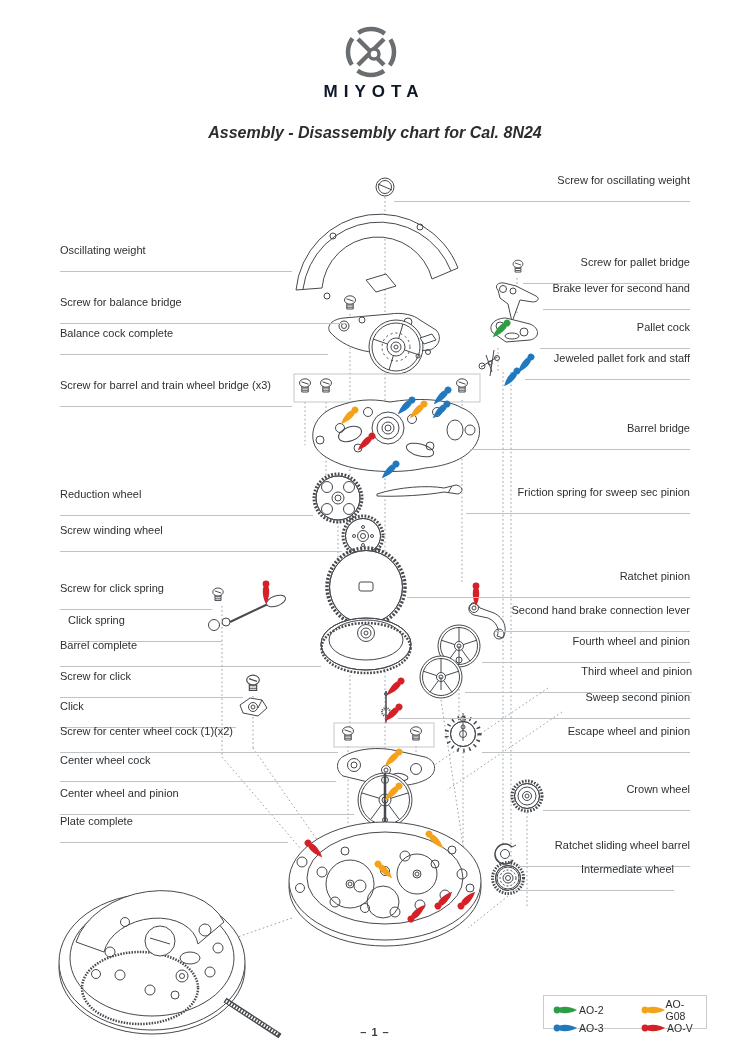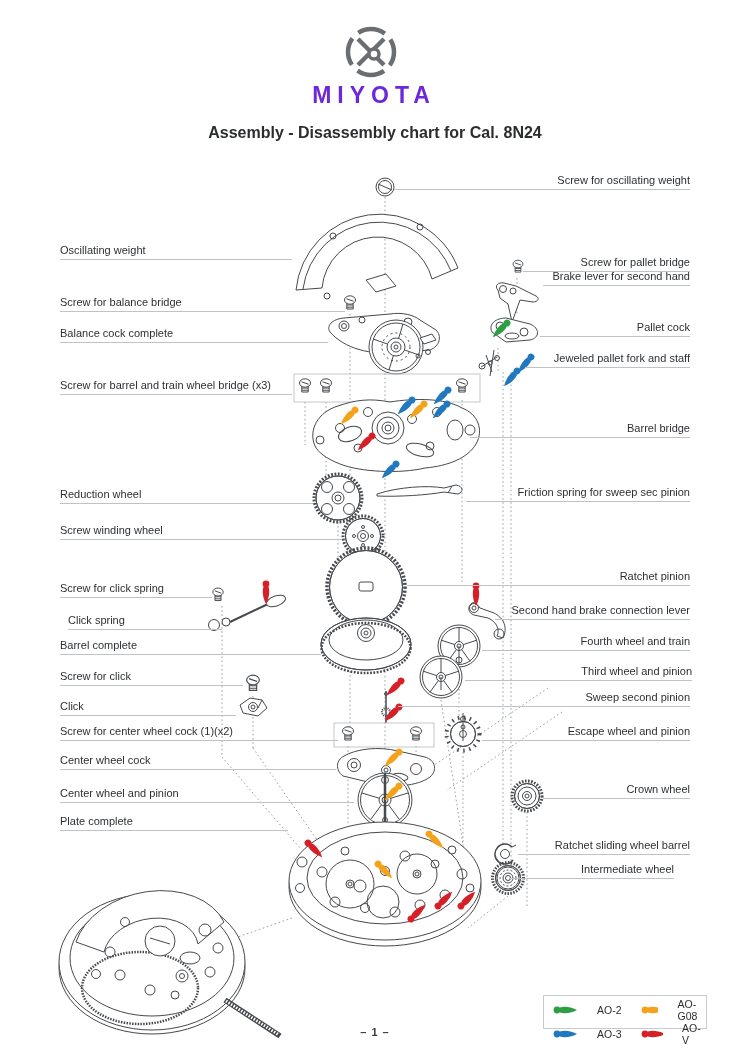--- a/index.html
+++ b/index.html
@@ -1,32 +1,32 @@
 <!DOCTYPE html>
 <html><head>
 <meta charset="utf-8">
 <style>
   html,body{margin:0;padding:0;}
   body{width:750px;height:1060px;background:#ffffff;position:relative;overflow:hidden;
        font-family:"Liberation Sans", sans-serif;color:#2d3033;}
   .abs{position:absolute;}
   
   #brand-text{position:absolute;left:296px;top:82px;width:150px;text-align:center;
-      font-size:23px;font-weight:700;letter-spacing:6px;text-indent:6px;color:#6d28d9;}
+      font-size:17px;font-weight:700;letter-spacing:6px;text-indent:6px;color:#0f172a;}
   #page-title{position:absolute;left:0;top:124px;width:750px;text-align:center;
-      font-size:16px;font-weight:700;color:#2b2d2f;}
+      font-size:16px;font-weight:700;color:#2b2d2f;font-style:italic;}
   
   .lbl{position:absolute;font-size:11px;line-height:1.1;color:#2d3033;
-      border-bottom:1px solid #bfc3c6;padding-bottom:3px;white-space:nowrap;}
+      border-bottom:1px solid #bfc3c6;padding-bottom:15px;white-space:nowrap;}
   .lbl.r{text-align:right;}
   
   #legend{position:absolute;left:543px;top:995px;width:164px;height:34px;border:1px solid #c9ccce;
       display:grid;grid-template-columns:88px 1fr;padding:2px 4px 2px 8px;box-sizing:border-box;
       align-items:center;font-size:10.5px;color:#2b2d2f;background:#fff;}
-  .leg-item{display:flex;align-items:center;gap:19px;}
+  .leg-item{display:flex;align-items:center;gap:1px;}
   
   #page-number{position:absolute;left:0;top:1026px;width:750px;text-align:center;
       font-size:11px;font-weight:700;letter-spacing:1px;color:#3a3d40;}
   svg{display:block;}
   .ink{stroke:#46494d;}
   #diagram{position:absolute;left:0;top:0;}
   #diagram path,#diagram circle,#diagram ellipse,#diagram rect,#diagram line{vector-effect:none;}
 </style>
 </head>
 <body>
@@ -395,28 +395,28 @@
   <div class="lbl" style="left:60px;top:639px;width:261px">Barrel complete</div>
   <div class="lbl" style="left:60px;top:670px;width:183px">Screw for click</div>
   <div class="lbl" style="left:60px;top:700px;width:176px">Click</div>
   <div class="lbl" style="left:60px;top:725px;width:278px">Screw for center wheel cock (1)(x2)</div>
   <div class="lbl" style="left:60px;top:754px;width:276px">Center wheel cock</div>
   <div class="lbl" style="left:60px;top:787px;width:294px">Center wheel and pinion</div>
   <div class="lbl" style="left:60px;top:815px;width:228px">Plate complete</div>
 
   <div class="lbl r" style="left:394px;top:174px;width:296px">Screw for oscillating weight</div>
   <div class="lbl r" style="left:523px;top:256px;width:167px">Screw for pallet bridge</div>
-  <div class="lbl r" style="left:543px;top:270px;width:147px">Brake lever for second hand</div>
+  <div class="lbl r" style="left:543px;top:282px;width:147px">Brake lever for second hand</div>
   <div class="lbl r" style="left:540px;top:321px;width:150px">Pallet cock</div>
   <div class="lbl r" style="left:525px;top:352px;width:165px">Jeweled pallet fork and staff</div>
   <div class="lbl r" style="left:470px;top:422px;width:220px">Barrel bridge</div>
   <div class="lbl r" style="left:466px;top:486px;width:224px">Friction spring for sweep sec pinion</div>
   <div class="lbl r" style="left:407px;top:570px;width:283px">Ratchet pinion</div>
   <div class="lbl r" style="left:495px;top:604px;width:195px">Second hand brake connection lever</div>
-  <div class="lbl r" style="left:482px;top:635px;width:208px">Fourth wheel and train</div>
+  <div class="lbl r" style="left:482px;top:635px;width:208px">Fourth wheel and pinion</div>
   <div class="lbl r" style="left:465px;top:665px;width:227px">Third wheel and pinion</div>
   <div class="lbl r" style="left:398px;top:691px;width:292px">Sweep second pinion</div>
   <div class="lbl r" style="left:482px;top:725px;width:208px">Escape wheel and pinion</div>
   <div class="lbl r" style="left:543px;top:783px;width:147px">Crown wheel</div>
   <div class="lbl r" style="left:518px;top:839px;width:172px">Ratchet sliding wheel barrel</div>
   <div class="lbl r" style="left:509px;top:863px;width:165px">Intermediate wheel</div>
 </div>
 
 <div id="legend">
   <div class="leg-item">

